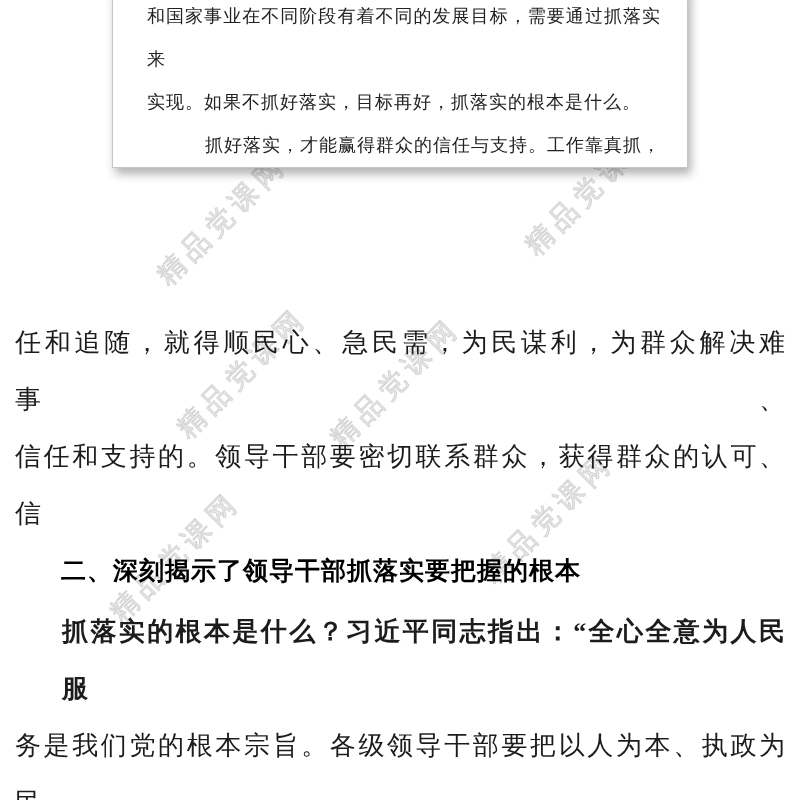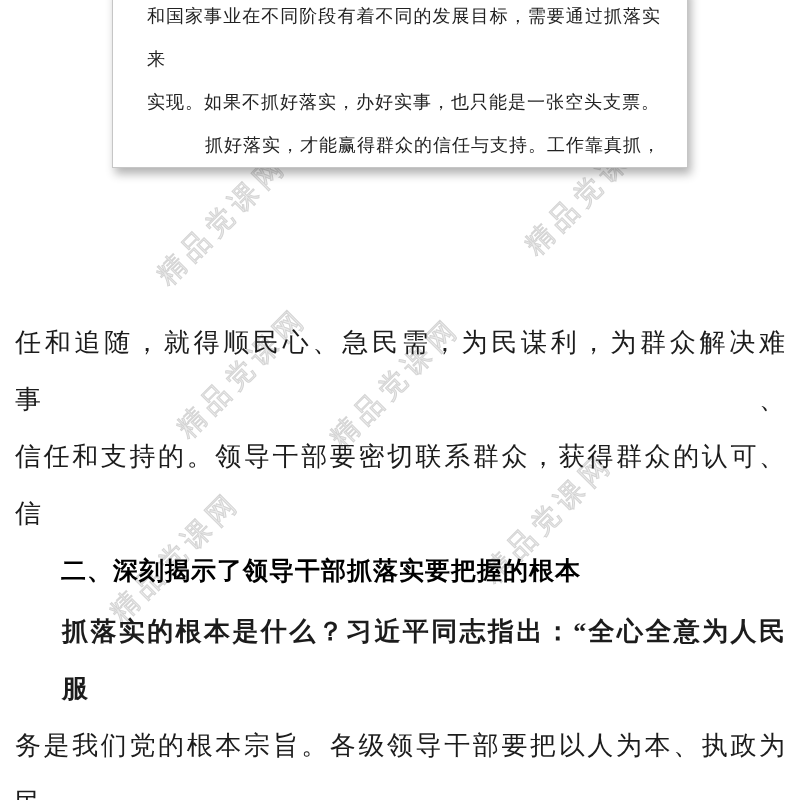--- a/index.html
+++ b/index.html
@@ -95,21 +95,21 @@
 
   <span class="wm w1">精品党课网</span>
   <span class="wm w2">精品党课网</span>
   <span class="wm w3">精品党课网</span>
   <span class="wm w4">精品党课网</span>
   <span class="wm w5">精品党课网</span>
   <span class="wm w6">精品党课网</span>
 
   <div class="card">
     <div class="cline j">和国家事业在不同阶段有着不同的发展目标，需要通过抓落实来</div>
-    <div class="cline">实现。如果不抓好落实，办好实事，也只能是一张空头支票。</div>
+    <div class="cline">实现。如果不抓好落实，目标再好，抓落实的根本是什么。</div>
     <div class="cline j ind">抓好落实，才能赢得群众的信任与支持。工作靠真抓，事业</div>
 
   </div>
 
   <div class="article">
 
     <div>
       <div class="bline j">任和追随，就得顺民心、急民需，为民谋利，为群众解决难事、</div>
       <div class="bline j">信任和支持的。领导干部要密切联系群众，获得群众的认可、信</div>
     </div>

